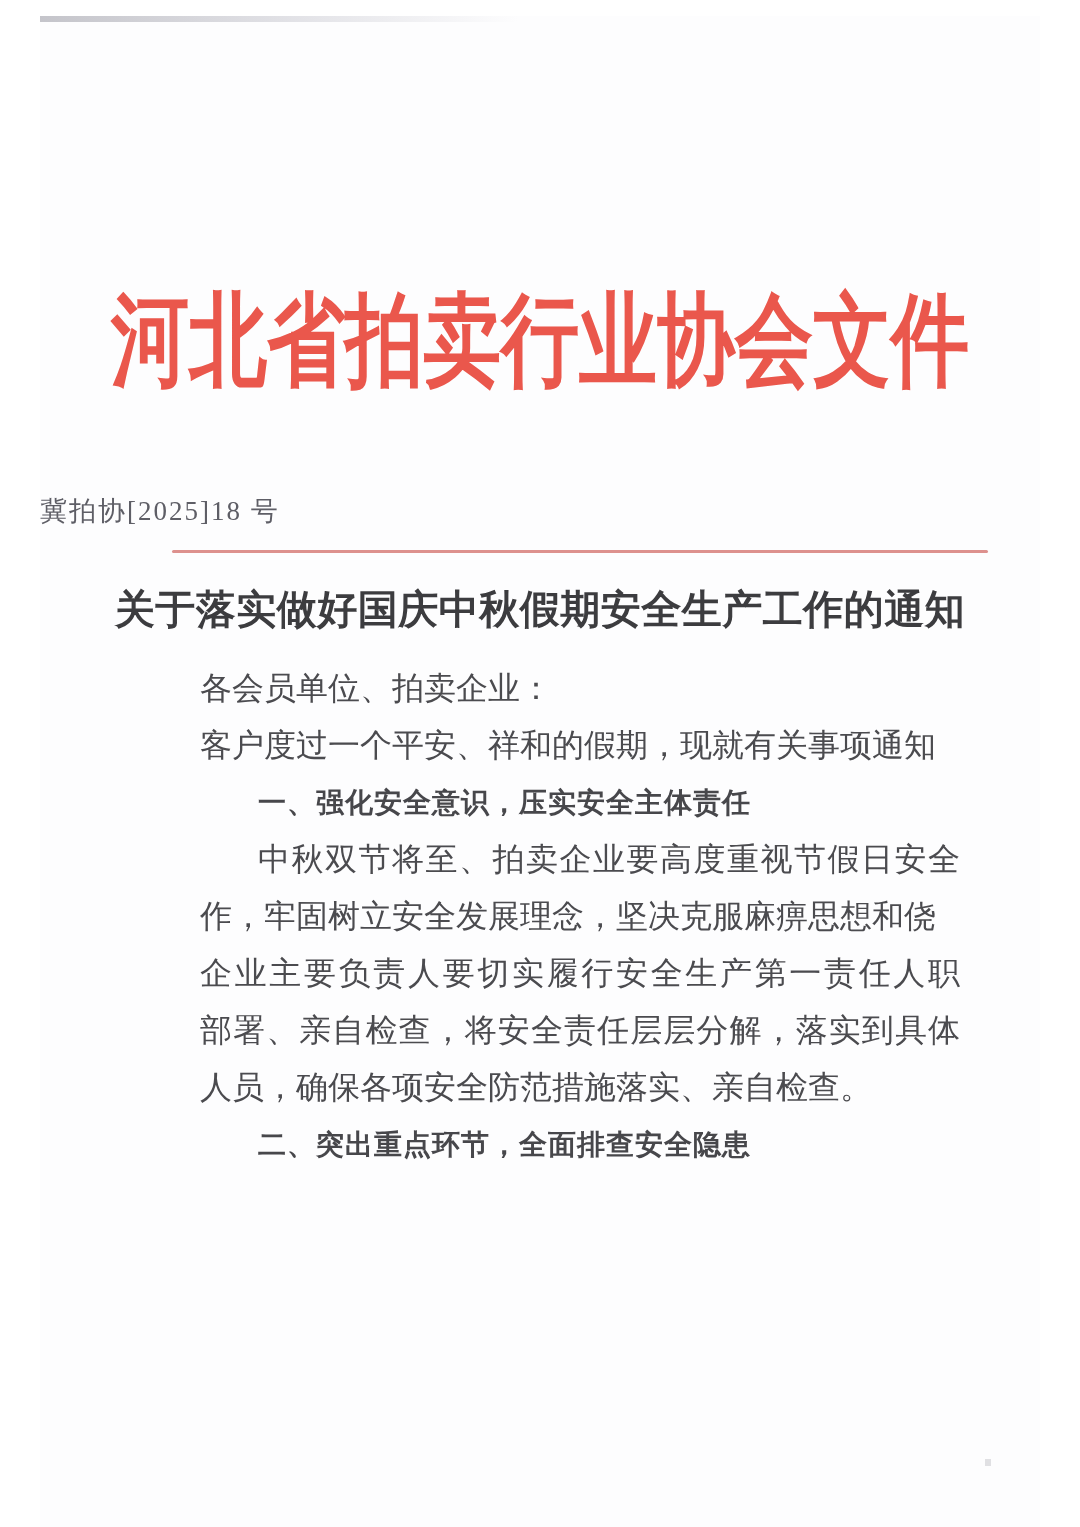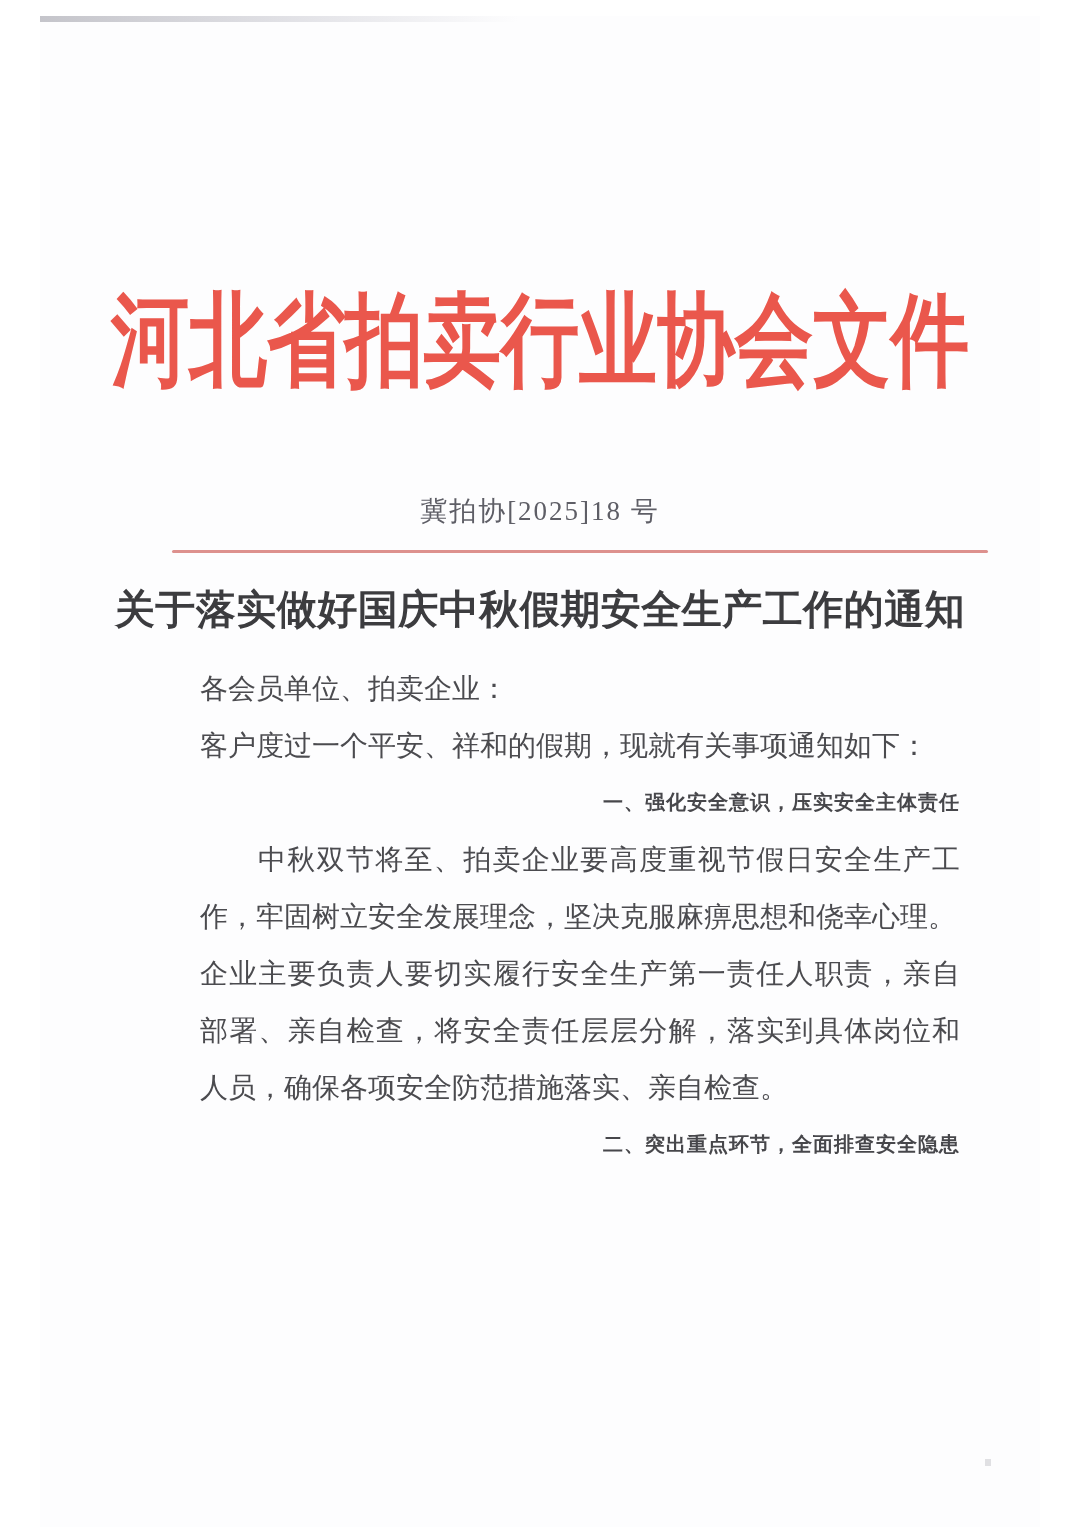--- a/index.html
+++ b/index.html
@@ -47,21 +47,21 @@
     transform: scaleY(1.3);
     transform-origin: top center;
     white-space: nowrap;
   }
 
   
   .doc-number {
     position: absolute;
     top: 477px; left: 0;
     width: 100%;
-    text-align: center;
+    text-align: left;
     font-size: 27px;
     letter-spacing: 2px;
     color: var(--doc_number_text, #5e5e66);
     white-space: nowrap;
   }
 
   
   .red-rule {
     position: absolute;
     top: 534px; left: 132px;
@@ -83,39 +83,38 @@
     white-space: nowrap;
   }
 
   
   .doc-body {
     position: absolute;
     top: 644px; left: 160px;
     width: 760px;
   }
   .body-line {
-    font-size: 28px;
+    font-size: 32px;
     line-height: 57px;
     height: 57px;
     color: var(--body_text, #4b4b4f);
     overflow: hidden;
     text-align: left;
   }
   .body-line.indent { padding-left: 58px; }
   .body-line.fill {
     text-align: justify;
     text-align-last: justify;
   }
   .body-line.bold {
     font-family: "Liberation Sans", "DejaVu Sans", sans-serif;
     font-weight: bold;
-    font-size: 20px;
+    font-size: 28px;
     letter-spacing: 1px;
     color: var(--heading_text, #47474b);
-    text-align: right;
   }
 </style>
 </head>
 <body>
 
 <div class="page">
 
   <div class="scan-artifact-top"></div>
   <div class="scan-artifact-dot"></div>
 

